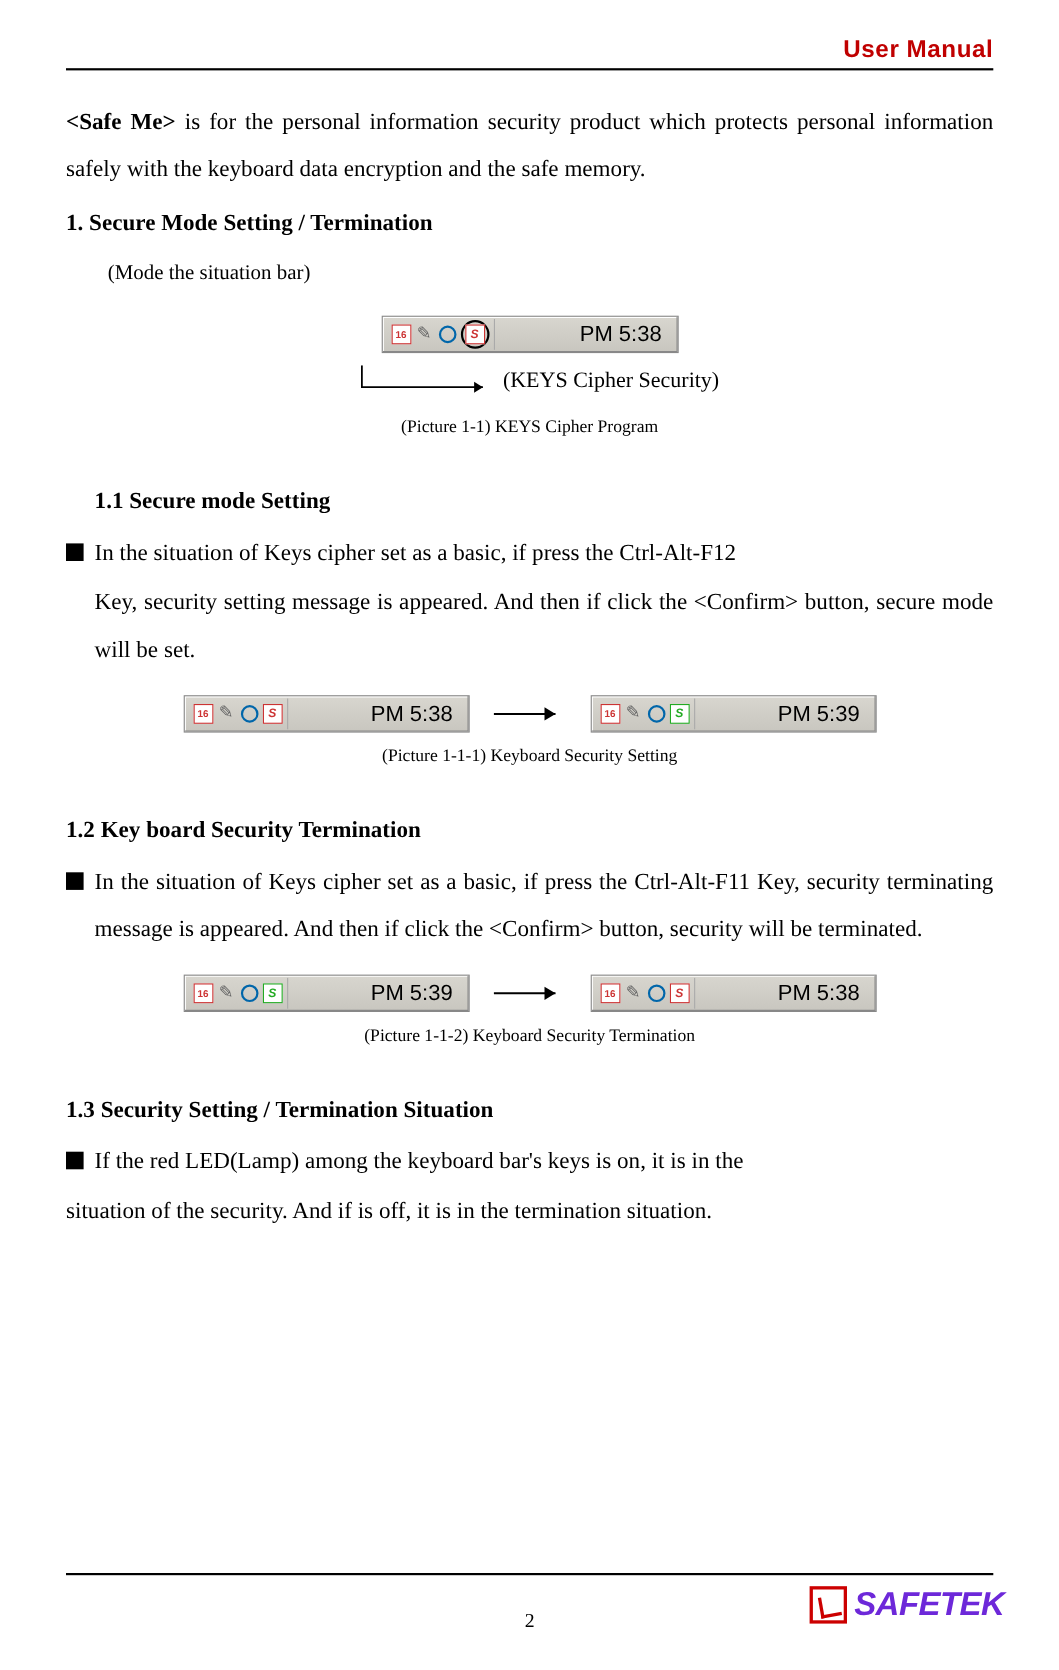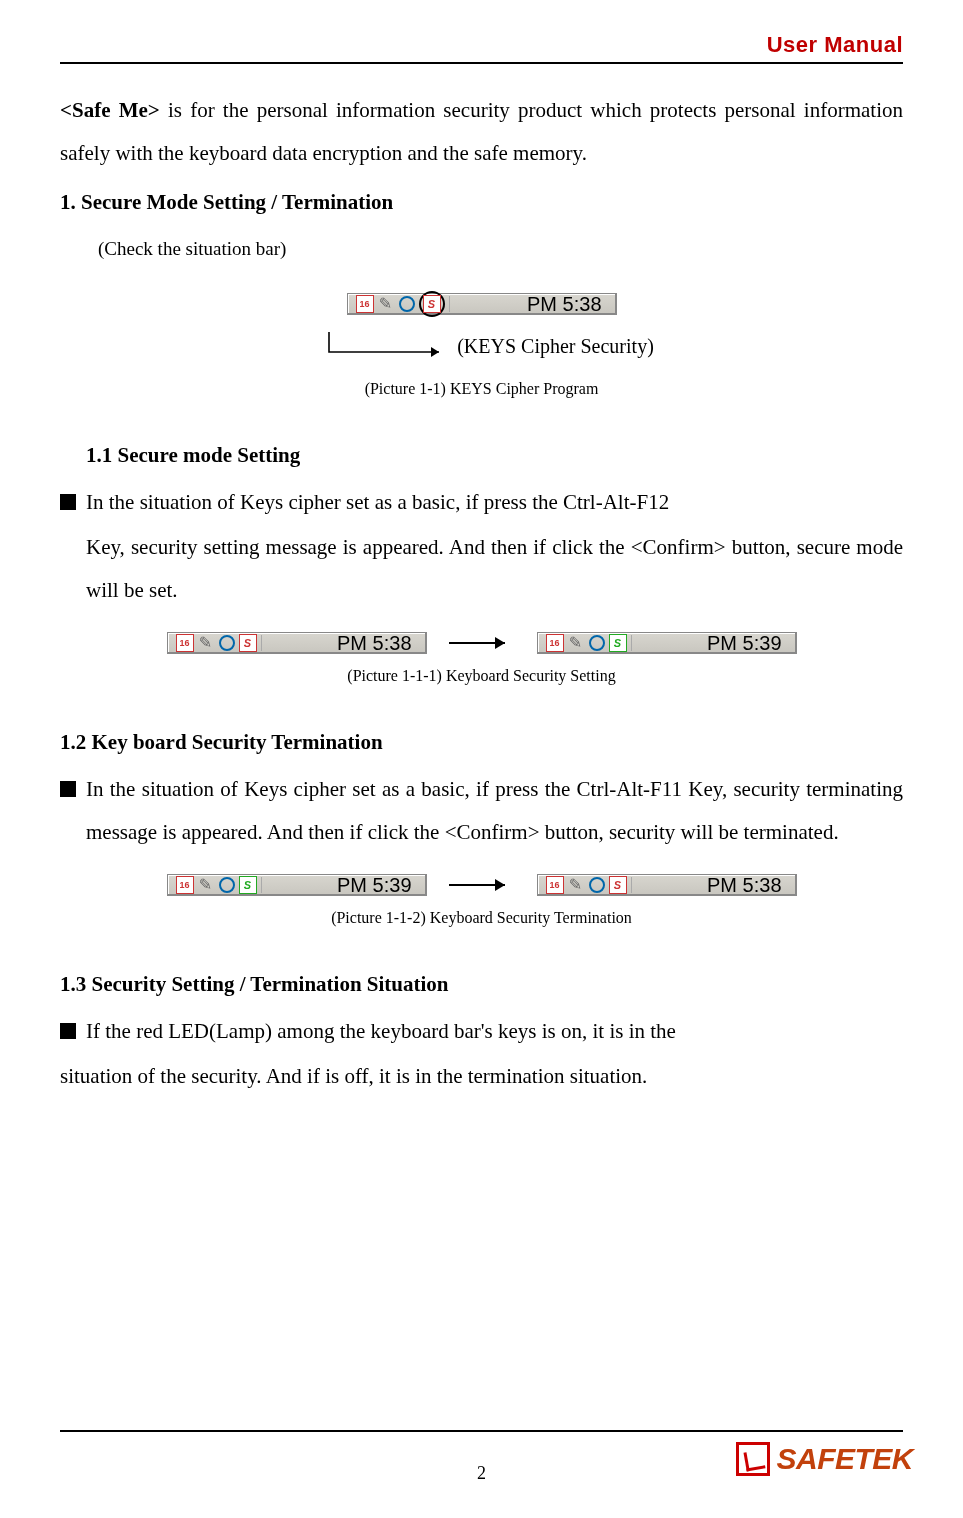--- a/index.html
+++ b/index.html
@@ -57,21 +57,21 @@
   .sub-indent { margin-left: 26px; }
   .section-gap { margin-top: 28px; }
 
   
   .taskbar {
     display: inline-flex;
     align-items: center;
     border: 1px solid #888;
     background: linear-gradient(#d8d6cf,#c8c6bf);
     padding: 2px 4px;
-    height: 22px;
+    height: 34px;
     box-shadow: inset -1px -1px 0 #888, inset 1px 1px 0 #fff;
   }
   .tb-wide { width: 270px; }
   .tb-narrow { width: 260px; }
   .tb-icons {
     display: flex;
     align-items: center;
     gap: 3px;
     padding: 0 4px;
     border-right: 1px solid #aaa;
@@ -134,21 +134,21 @@
     position:absolute;
     right: -10px;
     top: 10px;
     display:flex;
     align-items:center;
     gap:6px;
     font-family: Arial, sans-serif;
     font-weight: bold;
     font-size: 30px;
     font-style: italic;
-    color:#c2410c;
+    color:#6d28d9;
     letter-spacing: -0.5px;
   }
   .logo-mark {
     width:34px; height:34px;
     border:3px solid #c00;
     position:relative;
   }
   .logo-mark::after{
     content:"";
     position:absolute;
@@ -171,21 +171,21 @@
 
   <div class="content">
 
     <div class="intro">
       <span class="bold">&lt;Safe Me&gt;</span><span> is for the personal information security product which protects personal information safely with the keyboard data encryption and the safe memory.</span>
     </div>
 
     <div class="heading1">1. Secure Mode Setting / Termination</div>
 
 
-    <div class="check-note">(Check the situation bar)</div>
+    <div class="check-note">(Mode the situation bar)</div>
 
     <div class="fig-wrap">
       <span class="taskbar tb-wide">
         <span class="tb-icons">
           <span class="ico ico-cal">16</span>
           <span class="ico ico-pen">✎</span>
           <span class="ico">
               <span class="ico-circ"></span>
             </span>
           <span class="circle-highlight">

